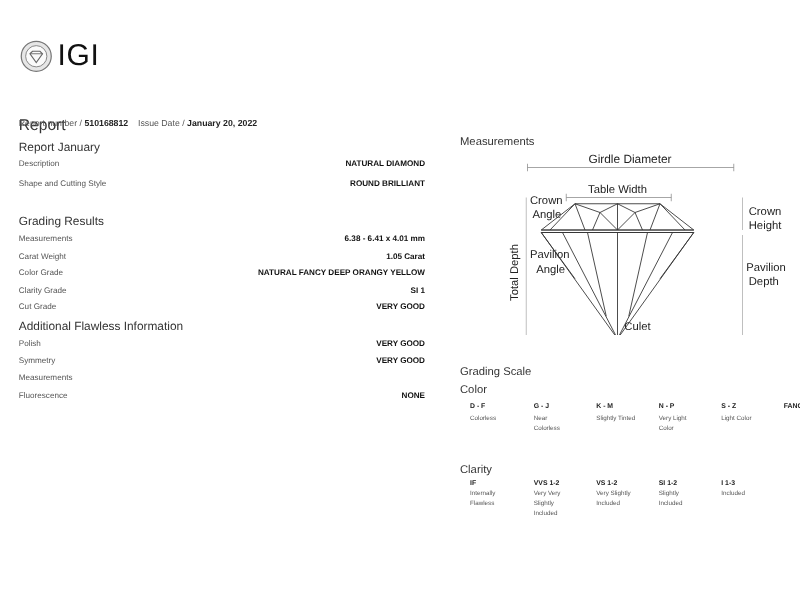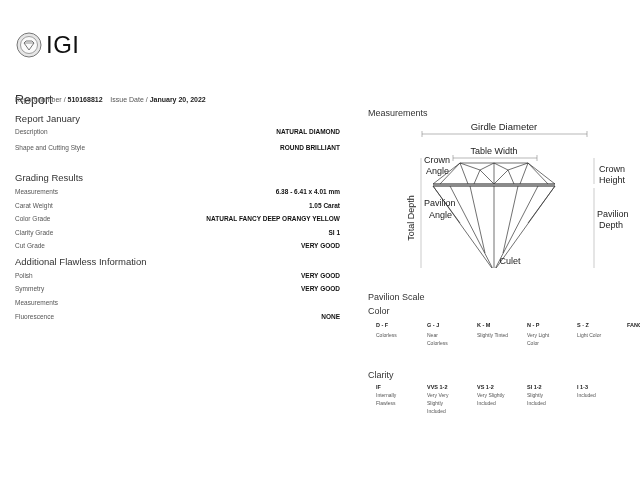--- a/index.html
+++ b/index.html
@@ -150,21 +150,21 @@
   <line x1="194" y1="40" x2="194" y2="66" stroke="#aaa" stroke-width="0.6"></line>
   <line x1="194" y1="70" x2="194" y2="150" stroke="#aaa" stroke-width="0.6"></line>
   <text x="199" y="54" font-size="9">Crown</text>
   <text x="199" y="65" font-size="9">Height</text>
   <text x="197" y="99" font-size="9">Pavilion</text>
   <text x="199" y="110" font-size="9">Depth</text>
 
   <text x="110" y="146" font-size="9" text-anchor="middle">Culet</text>
 </svg>
 
-<div class="abs gs-title">Pavilion Scale</div>
+<div class="abs gs-title">Grading Scale</div>
 <div class="abs gs-sub" style="left:368px; top:306px;">Color</div>
 
 <div class="scale-item" style="left:376px; top:322px;">
   <div class="scale-code">D - F</div>
   <div class="scale-desc"><span>Colorless</span></div>
 </div>
 <div class="scale-item" style="left:427px; top:322px;">
   <div class="scale-code">G - J</div>
   <div class="scale-desc"><span>Near</span><br><span>Colorless</span></div>
 </div>

